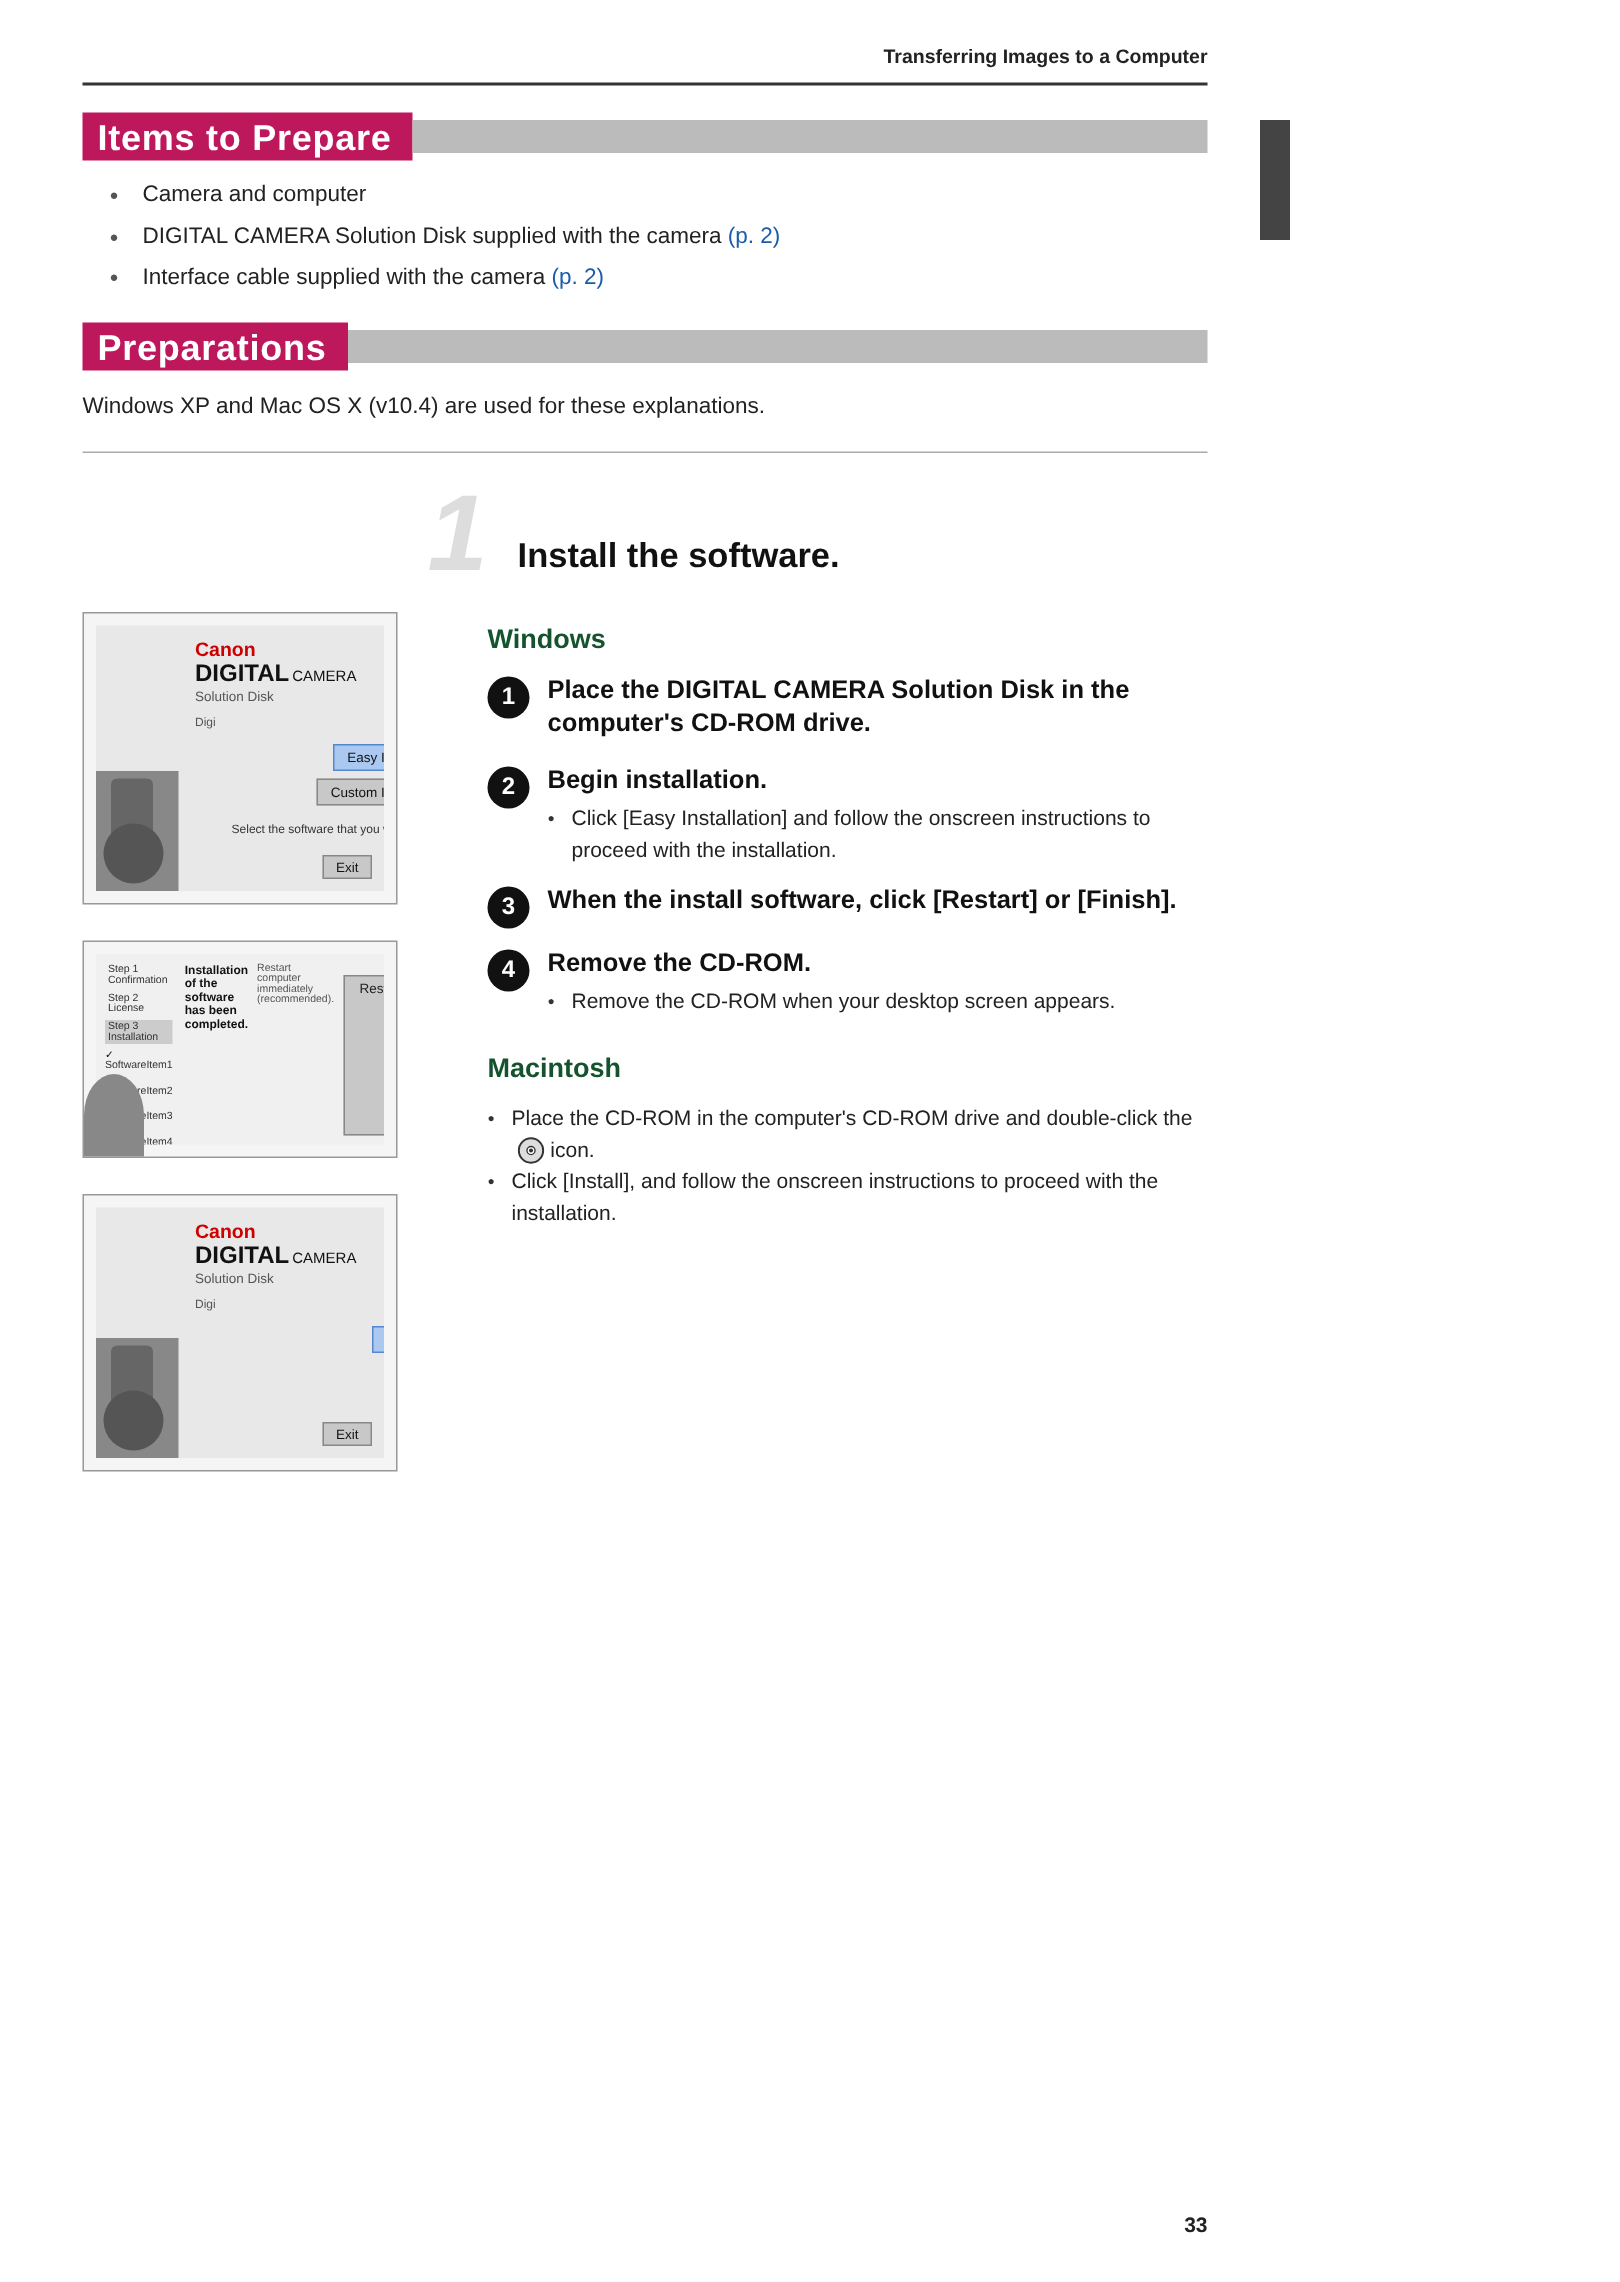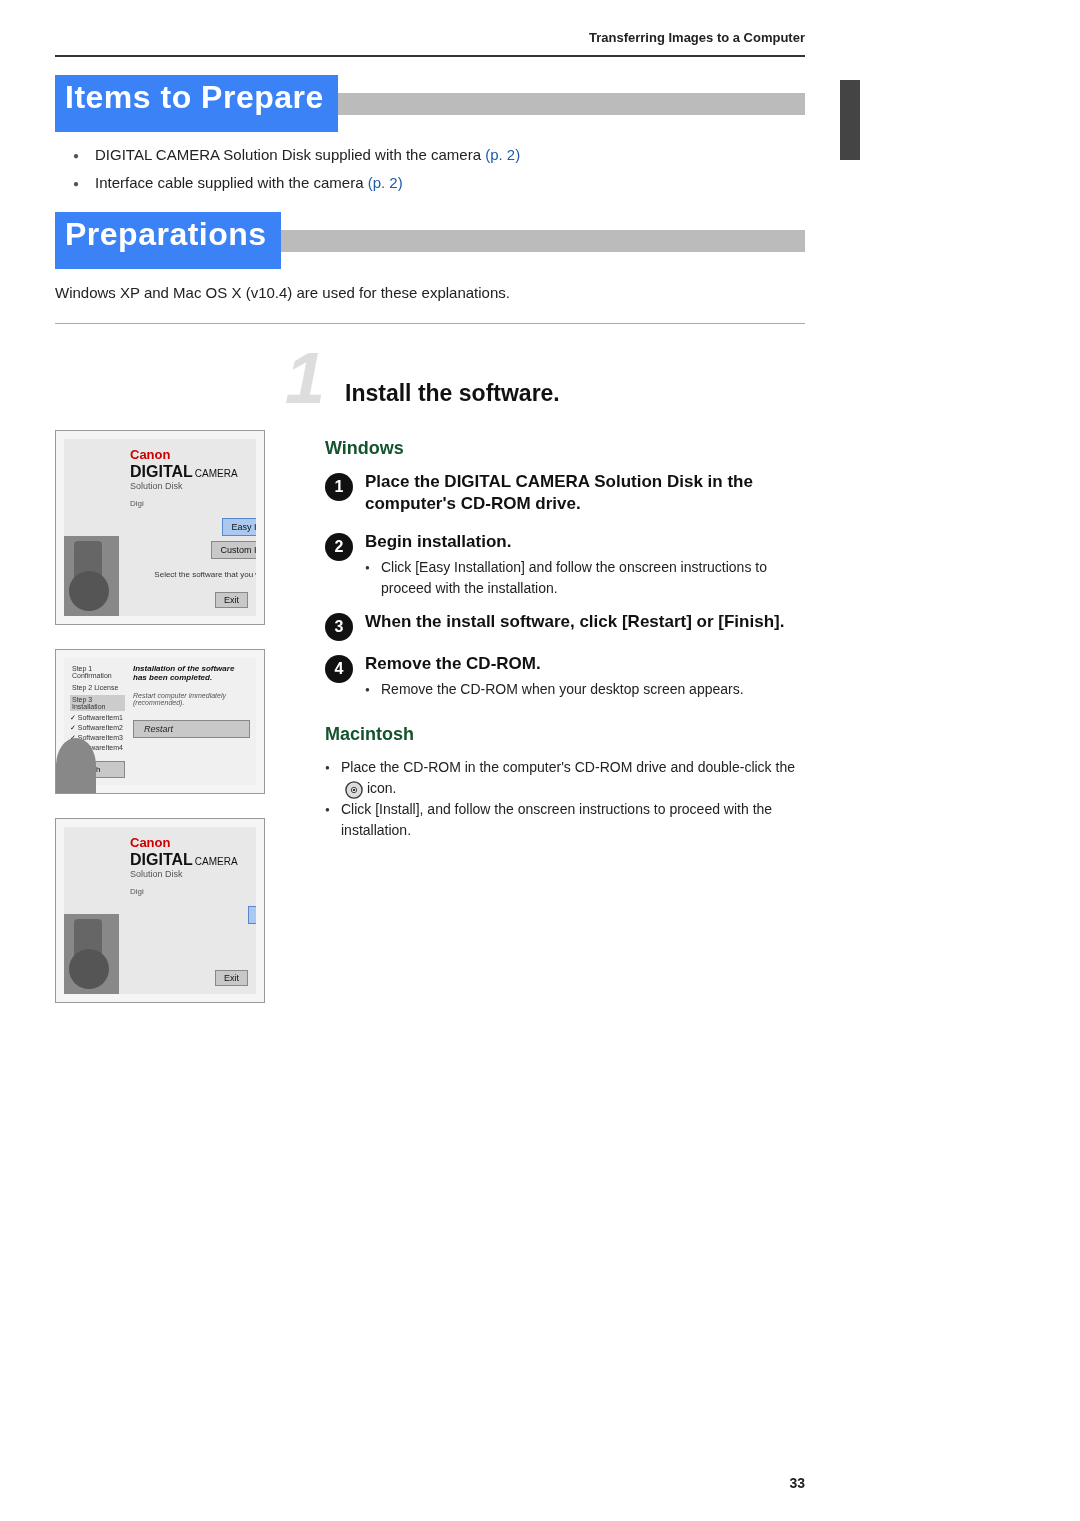--- a/index.html
+++ b/index.html
@@ -30,26 +30,26 @@
       margin-bottom: 18px;
     }
 
     
     .section-heading {
       display: flex;
       align-items: center;
       margin-bottom: 12px;
     }
     .section-heading-text {
-      font-size: 32px;
+      font-size: 24px;
       font-weight: 900;
       font-family: 'Arial Black', Arial, sans-serif;
-      background: #3b82f6;
+      background: #be185d;
       color: #fff;
-      padding: 4px 14px 16px 10px;
+      padding: 4px 14px 0 10px;
       letter-spacing: 0.5px;
     }
     .section-heading-bar {
       flex: 1;
       height: 22px;
       background: #bbb;
       margin-left: 0;
     }
 
     
@@ -265,23 +265,22 @@
       font-size: 7px;
       color: #333;
       padding: 1px 2px;
     }
     .ss-sidebar-active {
       background: #ccc;
     }
     .ss-win2-content {
       flex: 1;
       display: flex;
-      flex-direction: column;
+      flex-direction: row;
       gap: 6px;
-      font-style: italic;
     }
     .ss-install-complete {
       font-size: 8px;
       font-weight: bold;
       color: #111;
       margin-bottom: 4px;
     }
     .ss-restart-text {
       font-size: 7px;
       color: #555;
@@ -439,20 +438,23 @@
   <div class="header-bar">
     <span>Transferring Images to a Computer</span>
   </div>
 
   <div class="section-heading">
     <span class="section-heading-text">Items to Prepare</span>
     <div class="section-heading-bar"></div>
   </div>
 
   <ul class="bullet-list">
+    <li>
+      <span>Camera and computer</span>
+    </li>
     <li>
       <span>DIGITAL CAMERA Solution Disk supplied with the camera </span><span class="link-blue">(p. 2)</span>
     </li>
     <li>
       <span>Interface cable supplied with the camera </span><span class="link-blue">(p. 2)</span>
     </li>
   </ul>
 
   <div class="section-heading">
     <span class="section-heading-text">Preparations</span>

